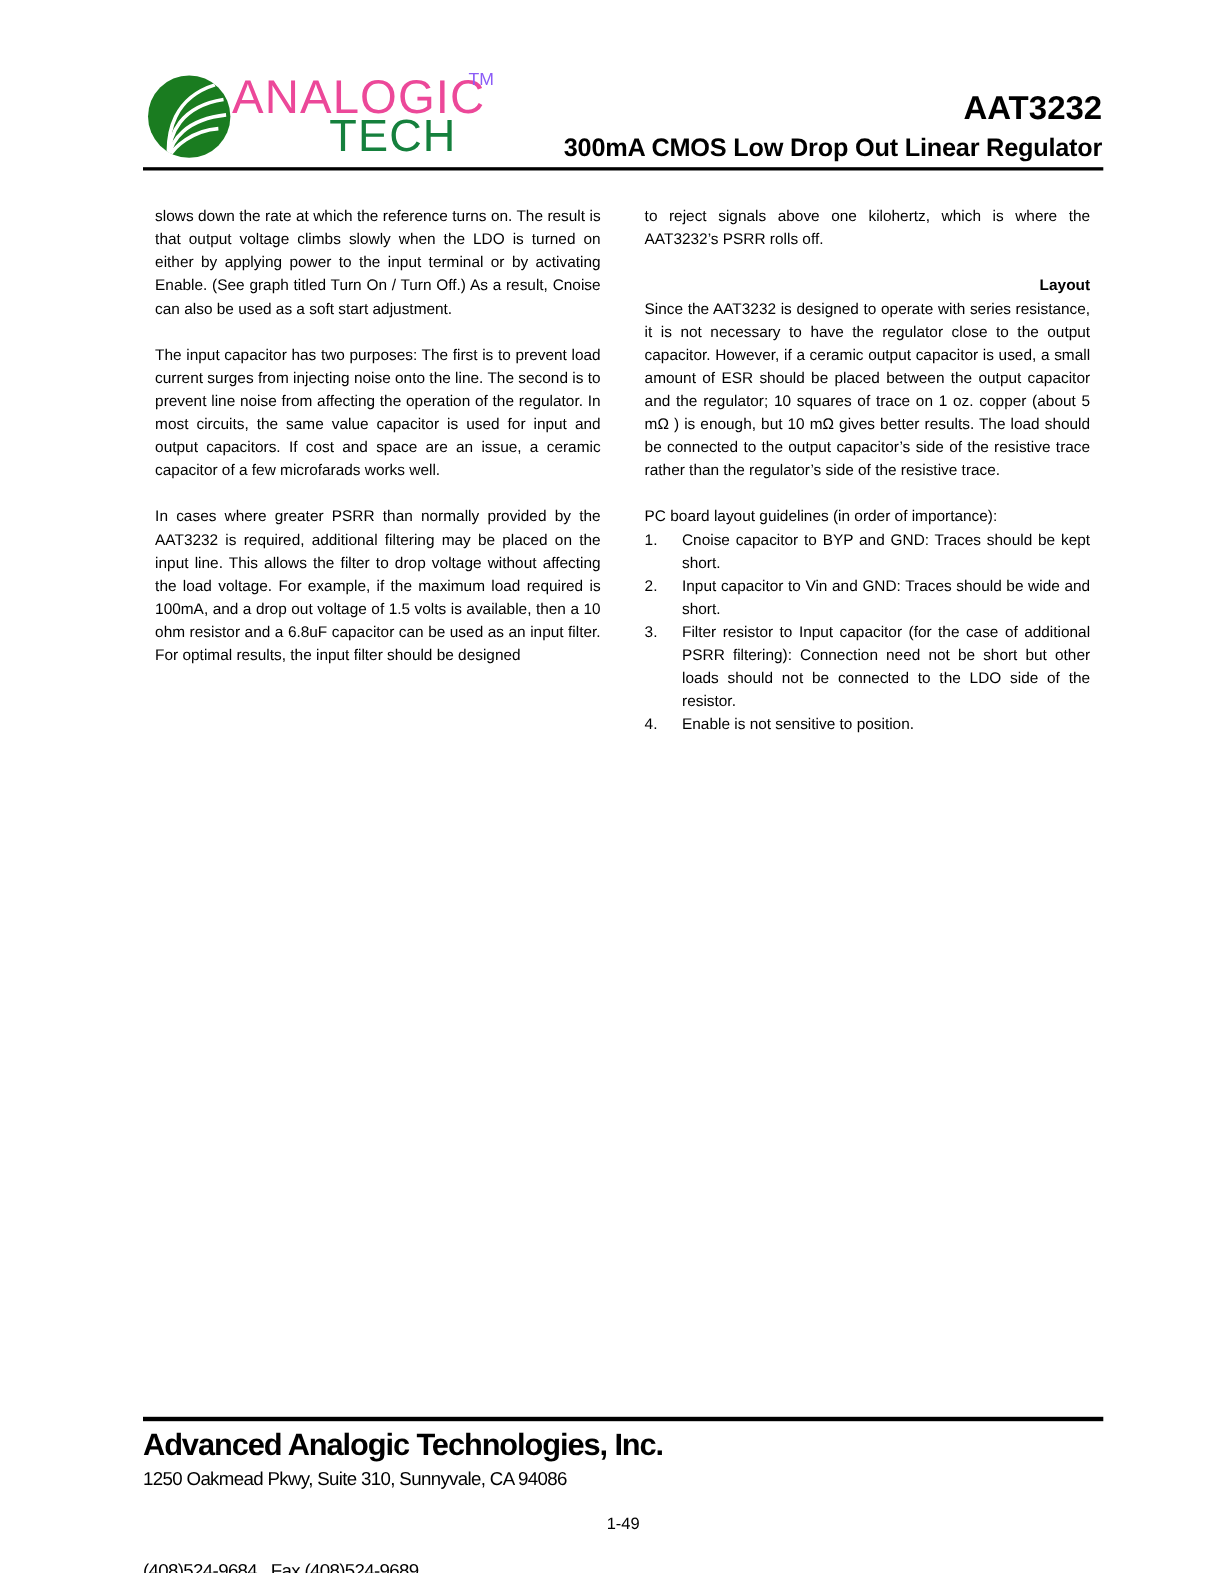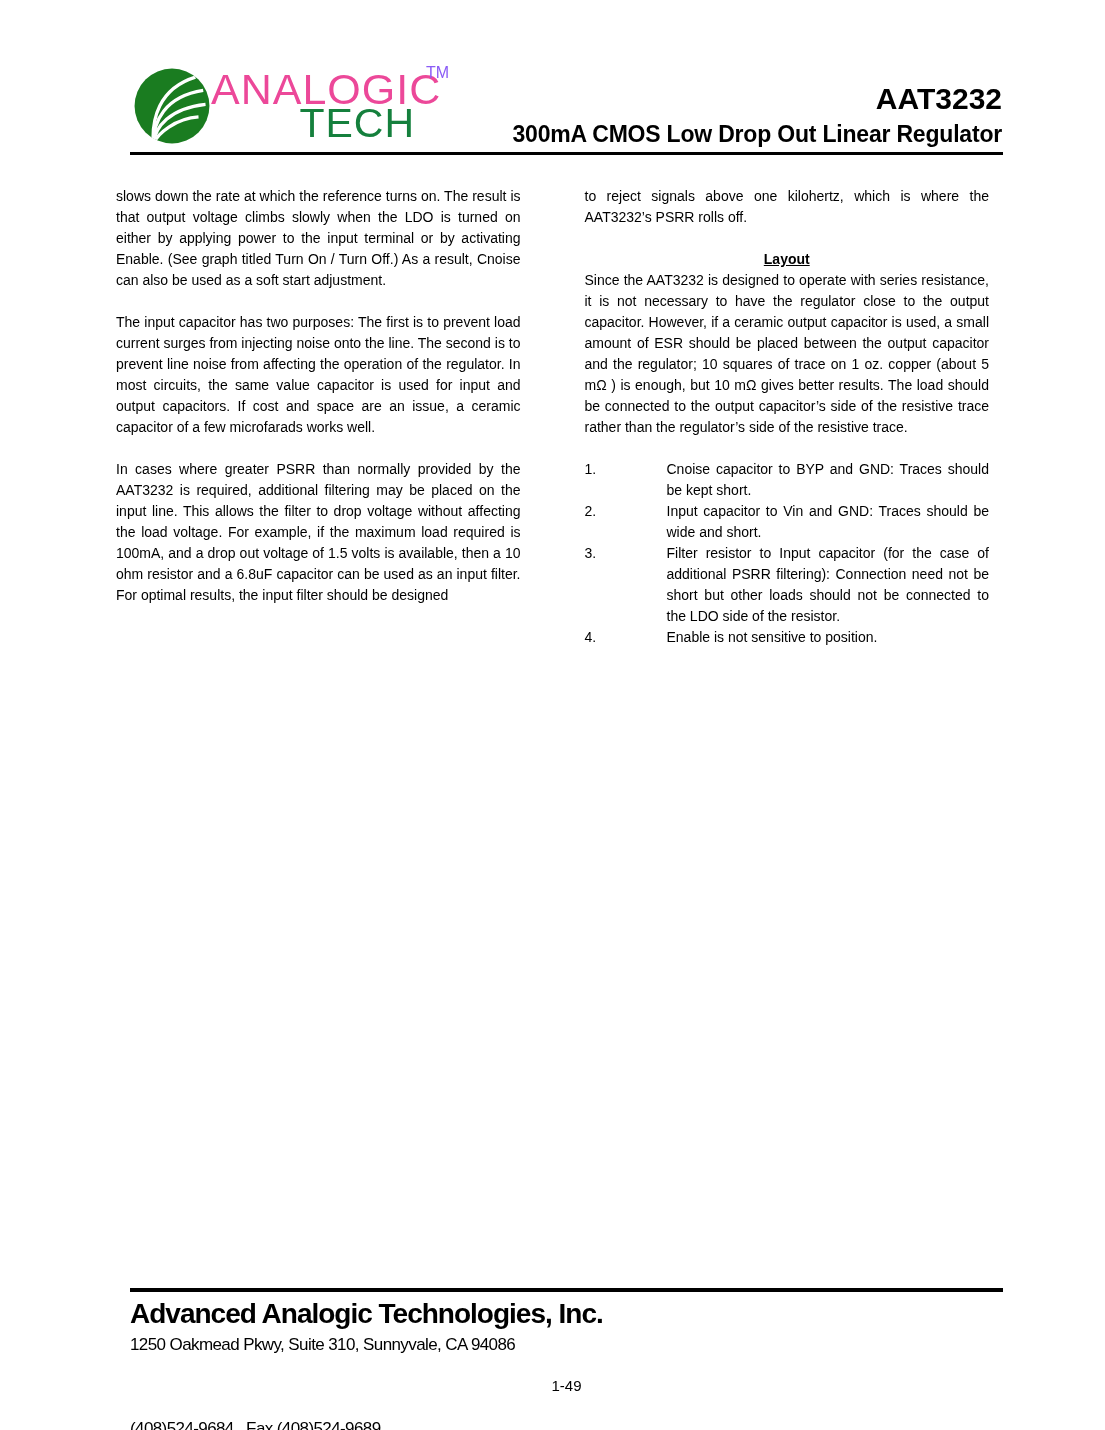--- a/index.html
+++ b/index.html
@@ -37,33 +37,33 @@
     position: absolute; right: 103px; top: 121px;
     font-size: 23px; font-weight: bold; letter-spacing: -0.2px;
   }
   .header-rule {
     position: absolute; left: 130px; top: 152px;
     width: 873px; height: 3px; background: #000;
   }
 
   
   .content {
-    position: absolute; left: 116px; top: 186px; width: 873px;
-    display: flex; gap: 64px;
+    position: absolute; left: 141px; top: 186px; width: 873px;
+    display: flex; gap: 40px;
   }
   .col { width: 405px; font-size: 14px; line-height: 21px; text-align: justify; }
   .col p { margin: 0 0 21px 0; }
   .col .section-heading {
     margin: 0; font-size: 14px; line-height: 21px;
-    font-weight: bold; text-decoration: underline; text-align: center;
+    font-weight: bold; text-align: right;
   }
   .num-list { margin: 0; }
   .list-item { display: flex; }
   .li-num { width: 34px; flex: none; text-align: left; }
-  .li-text { flex: 1; text-align: justify; margin-left: 48px; }
+  .li-text { flex: 1; text-align: justify; }
 
   
   .footer-rule {
     position: absolute; left: 130px; top: 1288px;
     width: 873px; height: 4px; background: #000;
   }
   .company {
     position: absolute; left: 130px; top: 1298px;
     font-size: 28px; font-weight: bold; letter-spacing: -1px;
   }
@@ -122,20 +122,21 @@
     <div class="col">
       <p>slows down the rate at which the reference turns on.  The result is that output voltage climbs slowly when the LDO is turned on either by applying power to the input terminal or by activating Enable.  (See graph titled Turn On / Turn Off.)  As a result, Cnoise can also be used as a soft start adjustment.</p>
       <p>The input capacitor has two purposes:  The first is to prevent load current surges from injecting noise onto the line.  The second is to prevent line noise from affecting the operation of the regulator.  In most circuits, the same value capacitor is used for input and output capacitors.  If cost and space are an issue, a ceramic capacitor of a few microfarads works well.</p>
       <p>In cases where greater PSRR than normally provided by the AAT3232 is required, additional filtering may be placed on the input line. This allows the filter to drop voltage without affecting the load voltage.  For example, if the maximum load required is 100mA, and a drop out voltage of 1.5 volts is available, then a 10 ohm resistor and a 6.8uF capacitor can be used as an input filter. For optimal results, the input filter should be designed</p>
     </div>
 
     <div class="col">
       <p>to reject signals above one kilohertz, which is where the AAT3232’s PSRR rolls off.</p>
       <h3 class="section-heading">Layout</h3>
       <p>Since the AAT3232 is designed to operate with series resistance, it is not necessary to have the regulator close to the output capacitor.  However, if a ceramic output capacitor is used, a small amount of ESR should be placed between the output capacitor and the regulator; 10 squares of trace on 1 oz. copper (about 5 mΩ ) is enough, but 10 mΩ gives better results. The load should be connected to the output capacitor’s side of the resistive trace rather than the regulator’s side of the resistive trace.</p>
+      <p style="margin-bottom:0">PC board layout guidelines (in order of importance):</p>
       <div class="num-list">
         <div class="list-item">
           <span class="li-num">1.</span>
           <span class="li-text">Cnoise capacitor to BYP and GND: Traces should be kept short.</span>
         </div>
         <div class="list-item">
           <span class="li-num">2.</span>
           <span class="li-text">Input capacitor to Vin and GND:  Traces should be wide and short.</span>
         </div>
         <div class="list-item">

